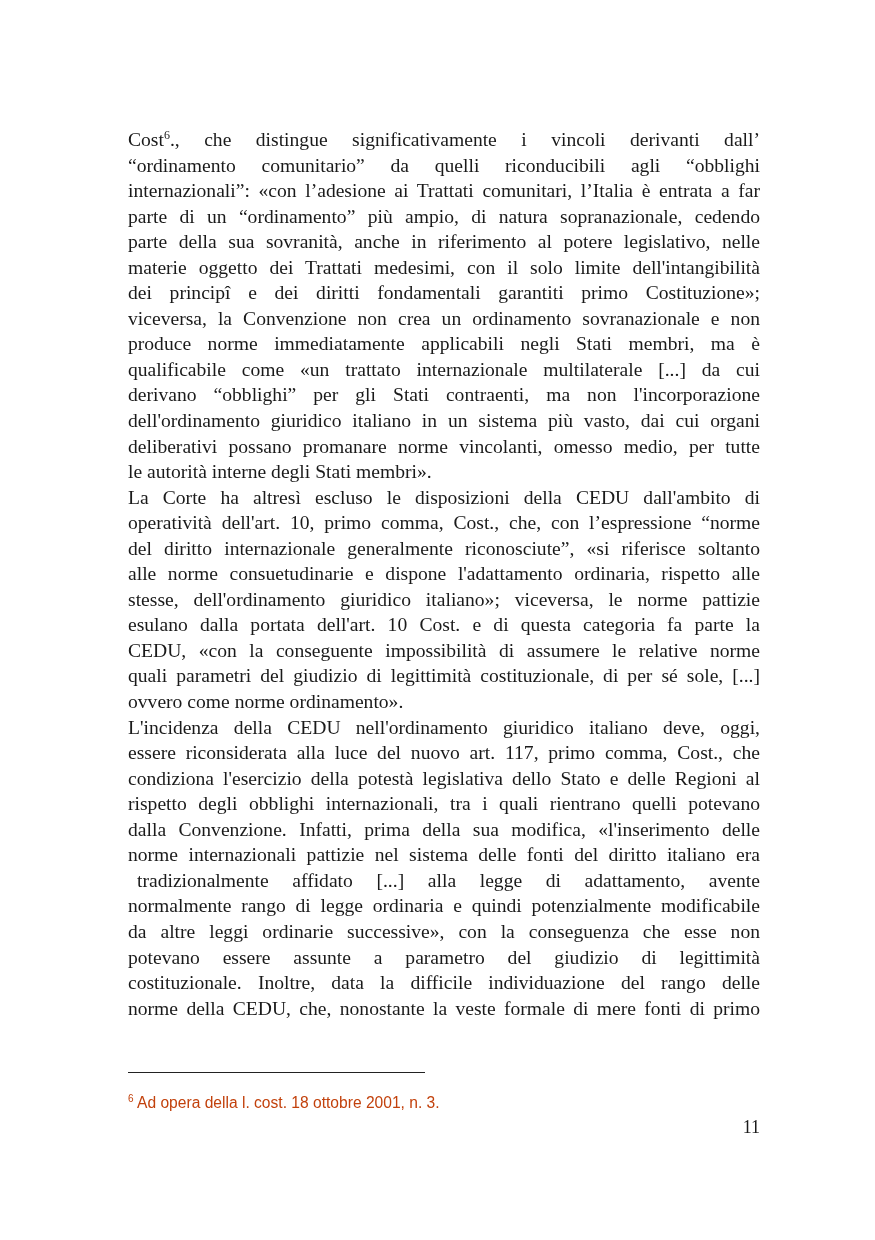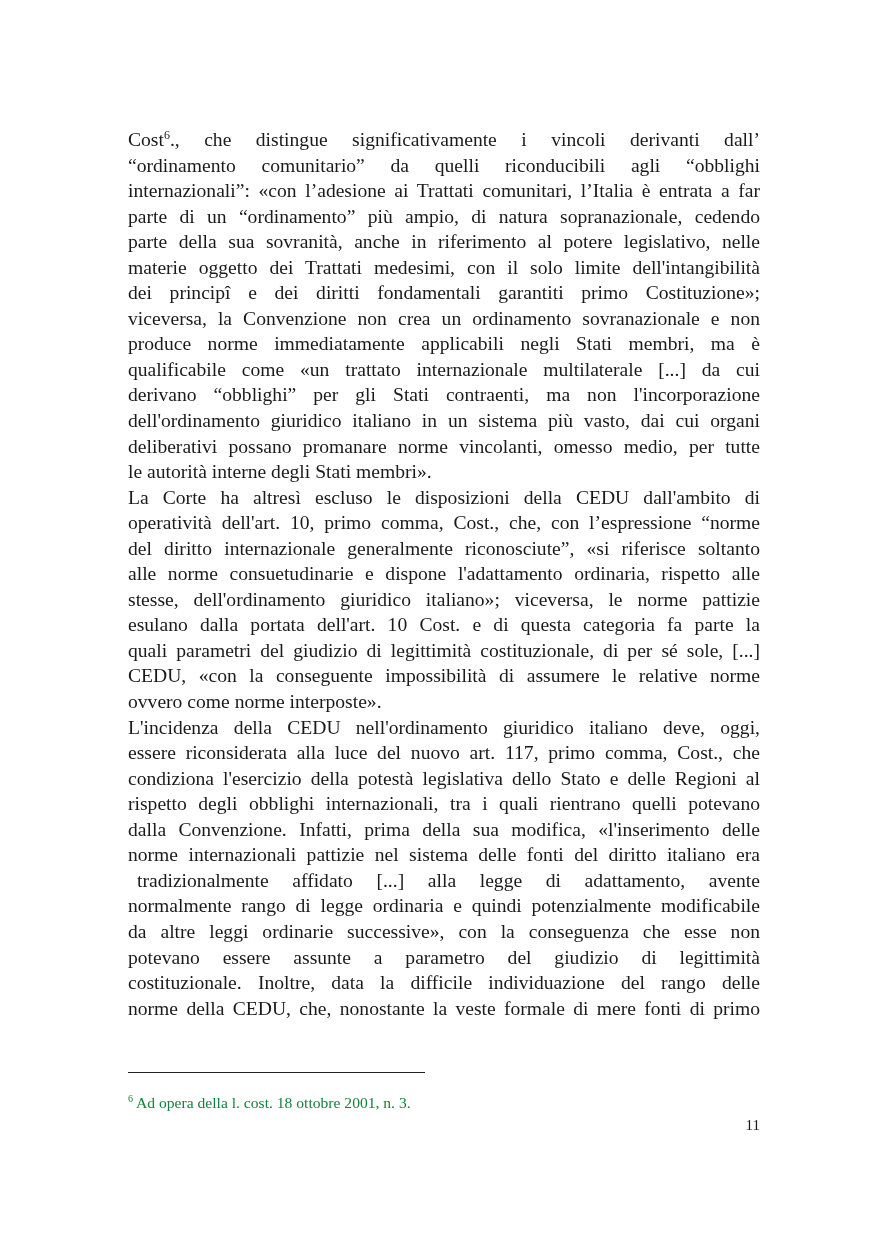--- a/index.html
+++ b/index.html
@@ -18,28 +18,28 @@
     overflow: visible;
   }
   .line.last { text-align-last: left; }
   sup.fnref { font-size: 12px; line-height: 0; vertical-align: 7px; }
   .footnote-rule {
     position: absolute; left: 128px; top: 1072px; width: 297px; height: 0;
     border-top: 1.5px solid #222;
   }
   .footnote {
     position: absolute; left: 128px; top: 1094px;
-    font-family: Liberation Serif, serif;
-    font-size: 15.6px; color: #15803d; white-space: nowrap;
+    font-family: Liberation Sans, sans-serif;
+    font-size: 15.6px; color: #c2410c; white-space: nowrap;
   }
   .footnote sup { font-size: 10px; vertical-align: 6px; line-height: 0; }
   .page-number {
     position: absolute; left: 700px; width: 60px; top: 1117px; text-align: right;
     font-family: "Liberation Serif", "DejaVu Serif", serif;
-    font-size: 15px; color: #1a1a1a;
+    font-size: 18px; color: #1a1a1a;
   }
 </style>
 </head>
 <body>
 
 <div class="page">
   <div class="body-text" id="body-text">
     <span class="line" style="white-space: normal;"><span>Cost</span><sup class="fnref">6</sup><span>., che distingue significativamente i vincoli derivanti dall’</span></span>
   <span class="line" style="white-space: normal;">“ordinamento comunitario” da quelli riconducibili agli “obblighi</span>
       <span class="line" style="white-space: normal;">internazionali”: «con l’adesione ai Trattati comunitari, l’Italia è entrata a far</span>
@@ -53,23 +53,23 @@
       <span class="line" style="white-space: normal;">derivano “obblighi” per gli Stati contraenti, ma non l'incorporazione</span>
       <span class="line" style="white-space: normal;">dell'ordinamento giuridico italiano in un sistema più vasto, dai cui organi</span>
       <span class="line" style="white-space: normal;">deliberativi possano promanare norme vincolanti, omesso medio, per tutte</span>
       <span class="line last" style="white-space: normal;">le autorità interne degli Stati membri».</span>
       <span class="line" style="white-space: normal;">La Corte ha altresì escluso le disposizioni della CEDU dall'ambito di</span>
       <span class="line" style="white-space: normal;">operatività dell'art. 10, primo comma, Cost., che, con l’espressione “norme</span>
       <span class="line" style="white-space: normal;">del diritto internazionale generalmente riconosciute”, «si riferisce soltanto</span>
       <span class="line" style="white-space: normal;">alle norme consuetudinarie e dispone l'adattamento ordinaria, rispetto alle</span>
       <span class="line" style="white-space: normal;">stesse, dell'ordinamento giuridico italiano»; viceversa, le norme pattizie</span>
       <span class="line" style="white-space: normal;">esulano dalla portata dell'art. 10 Cost. e di questa categoria fa parte la</span>
+      <span class="line" style="white-space: normal;">CEDU, «con la conseguente impossibilità di assumere le relative norme</span>
       <span class="line" style="white-space: normal;">quali parametri del giudizio di legittimità costituzionale, di per sé sole, [...]</span>
-      <span class="line" style="white-space: normal;">CEDU, «con la conseguente impossibilità di assumere le relative norme</span>
-      <span class="line last" style="white-space: normal;">ovvero come norme interposte».</span>
+      <span class="line last" style="white-space: normal;">ovvero come norme ordinamento».</span>
       <span class="line" style="white-space: normal;">L'incidenza della CEDU nell'ordinamento giuridico italiano deve, oggi,</span>
       <span class="line" style="white-space: normal;">essere riconsiderata alla luce del nuovo art. 117, primo comma, Cost., che</span>
       <span class="line" style="white-space: normal;">condiziona l'esercizio della potestà legislativa dello Stato e delle Regioni al</span>
       <span class="line" style="white-space: normal;">rispetto degli obblighi internazionali, tra i quali rientrano quelli potevano</span>
       <span class="line" style="white-space: normal;">dalla Convenzione. Infatti, prima della sua modifica, «l'inserimento delle</span>
       <span class="line" style="white-space: normal;">norme internazionali pattizie nel sistema delle fonti del diritto italiano era</span>
       <span class="line" style="white-space: normal; margin-left: 9px;">tradizionalmente affidato [...] alla legge di adattamento, avente</span>
       <span class="line" style="white-space: normal;">normalmente rango di legge ordinaria e quindi potenzialmente modificabile</span>
       <span class="line" style="white-space: normal;">da altre leggi ordinarie successive», con la conseguenza che esse non</span>
       <span class="line" style="white-space: normal;">potevano essere assunte a parametro del giudizio di legittimità</span>

